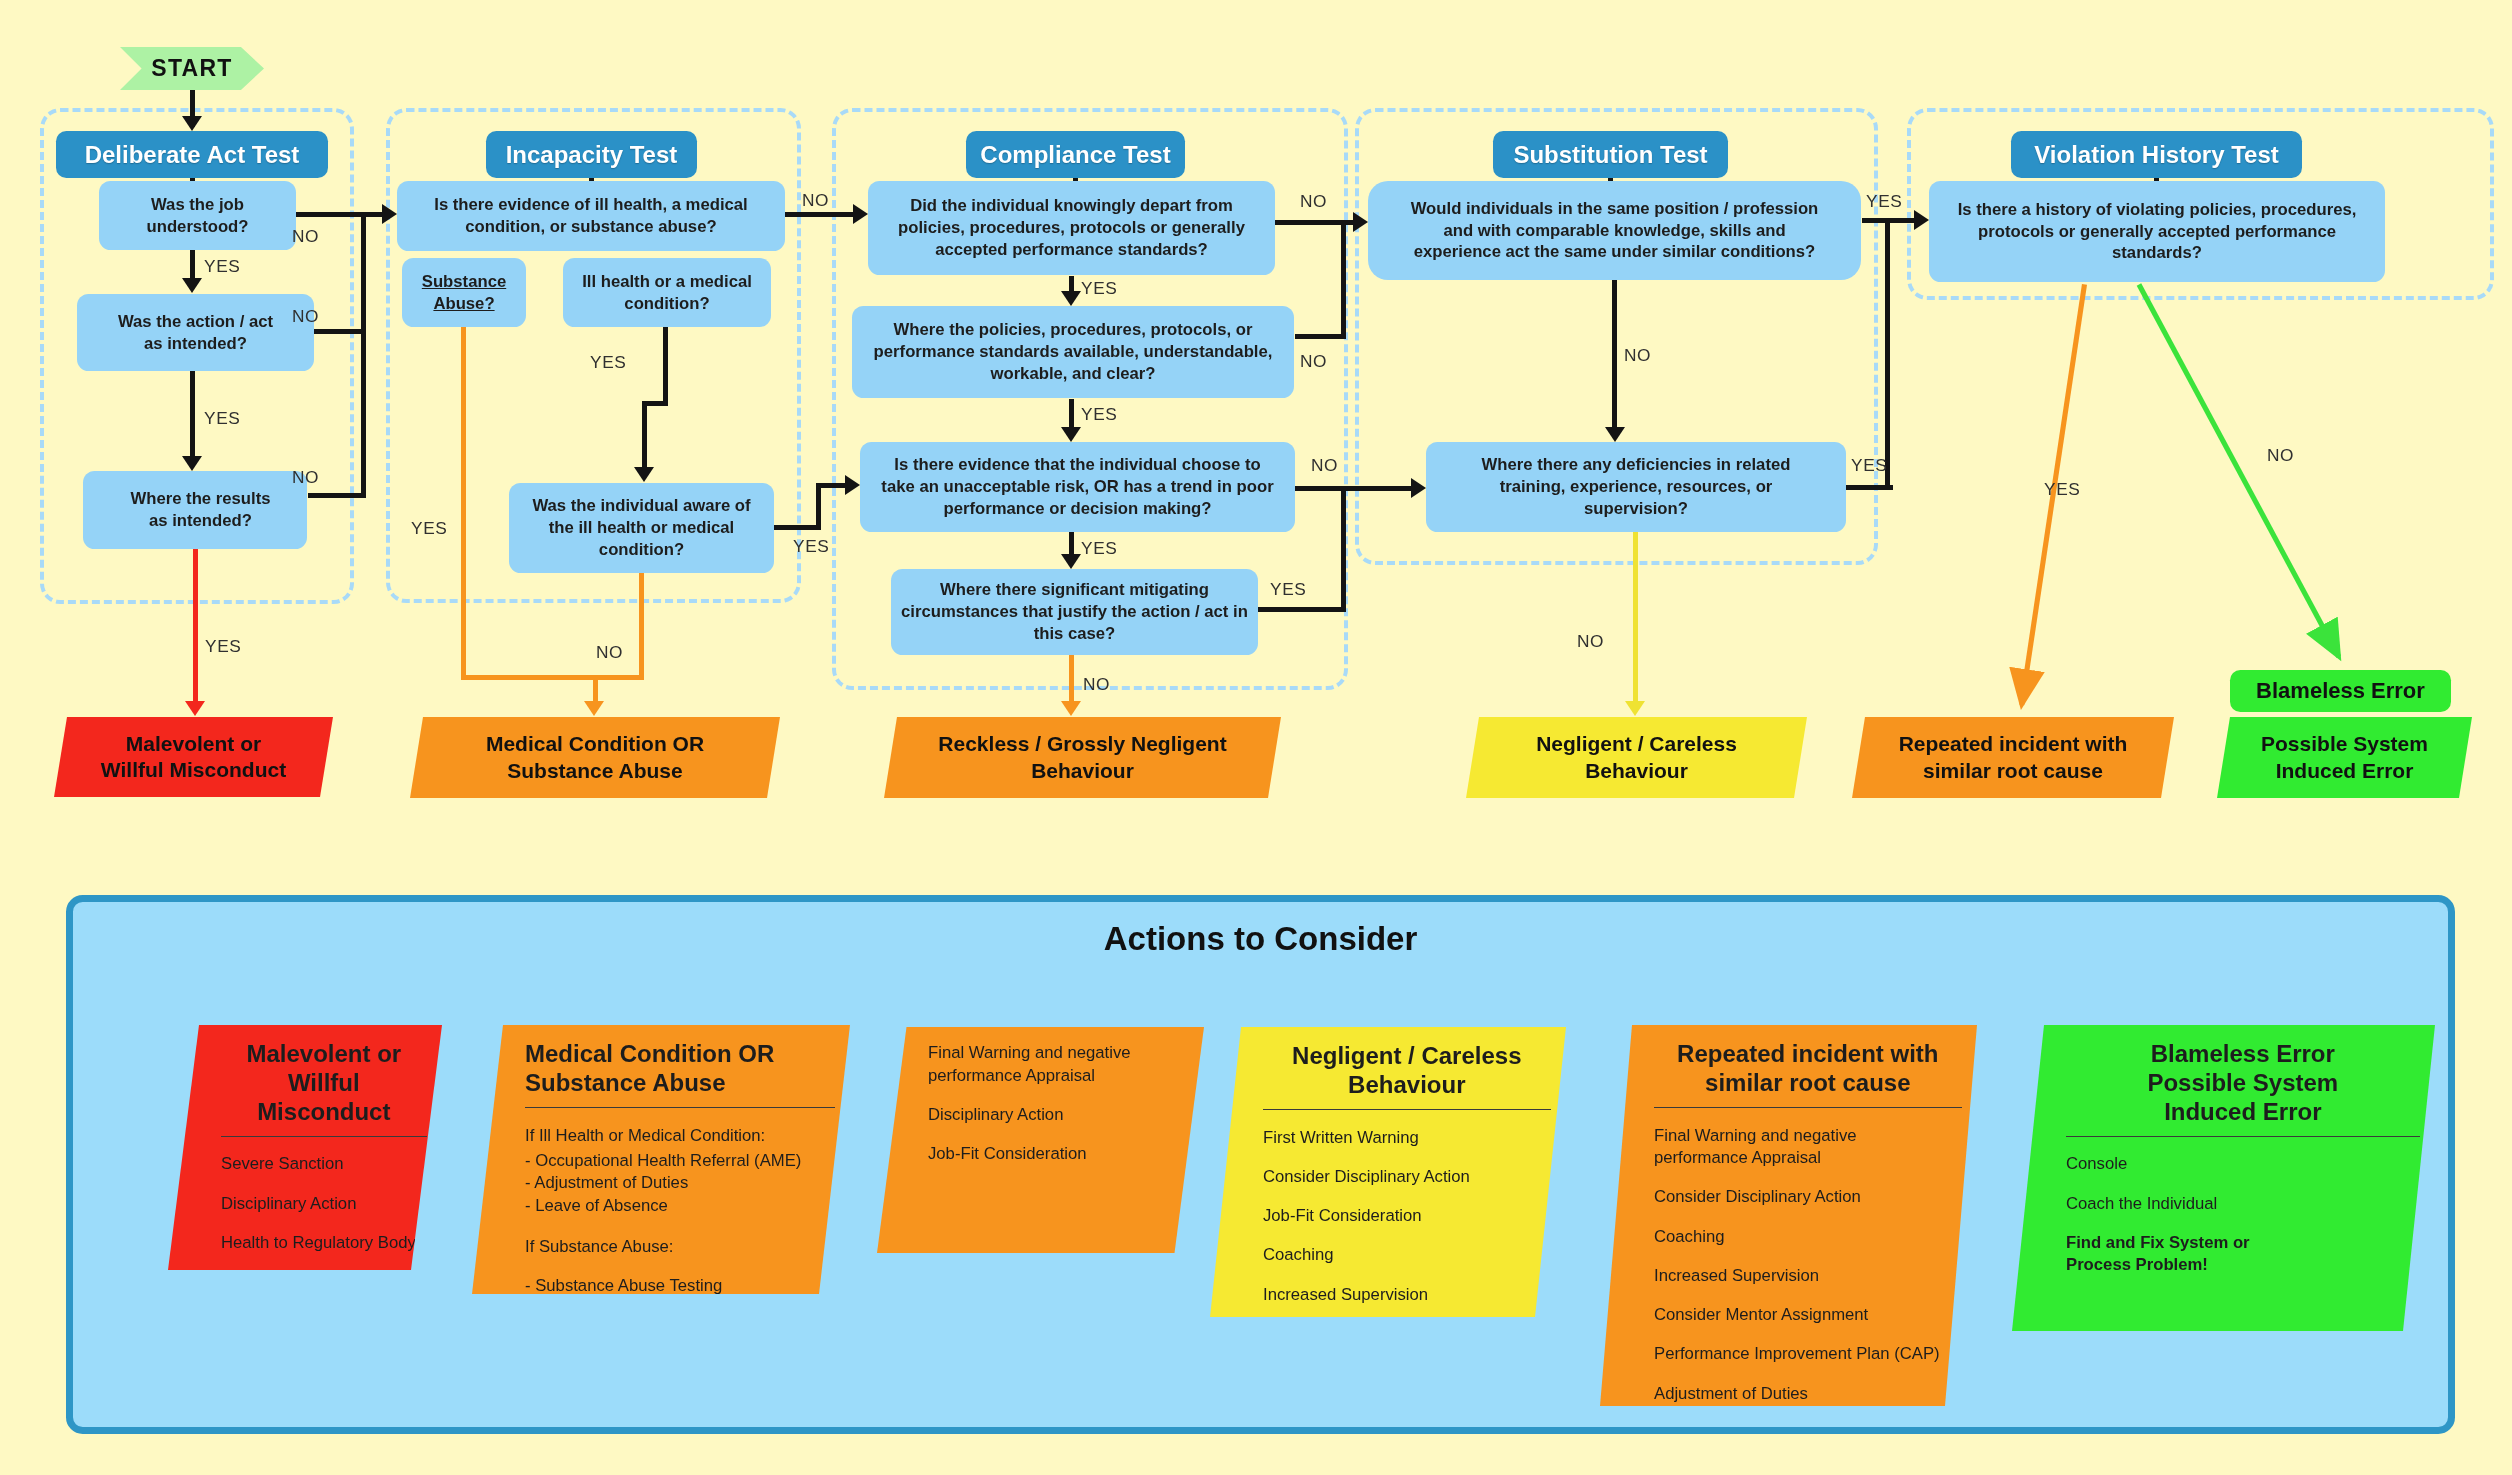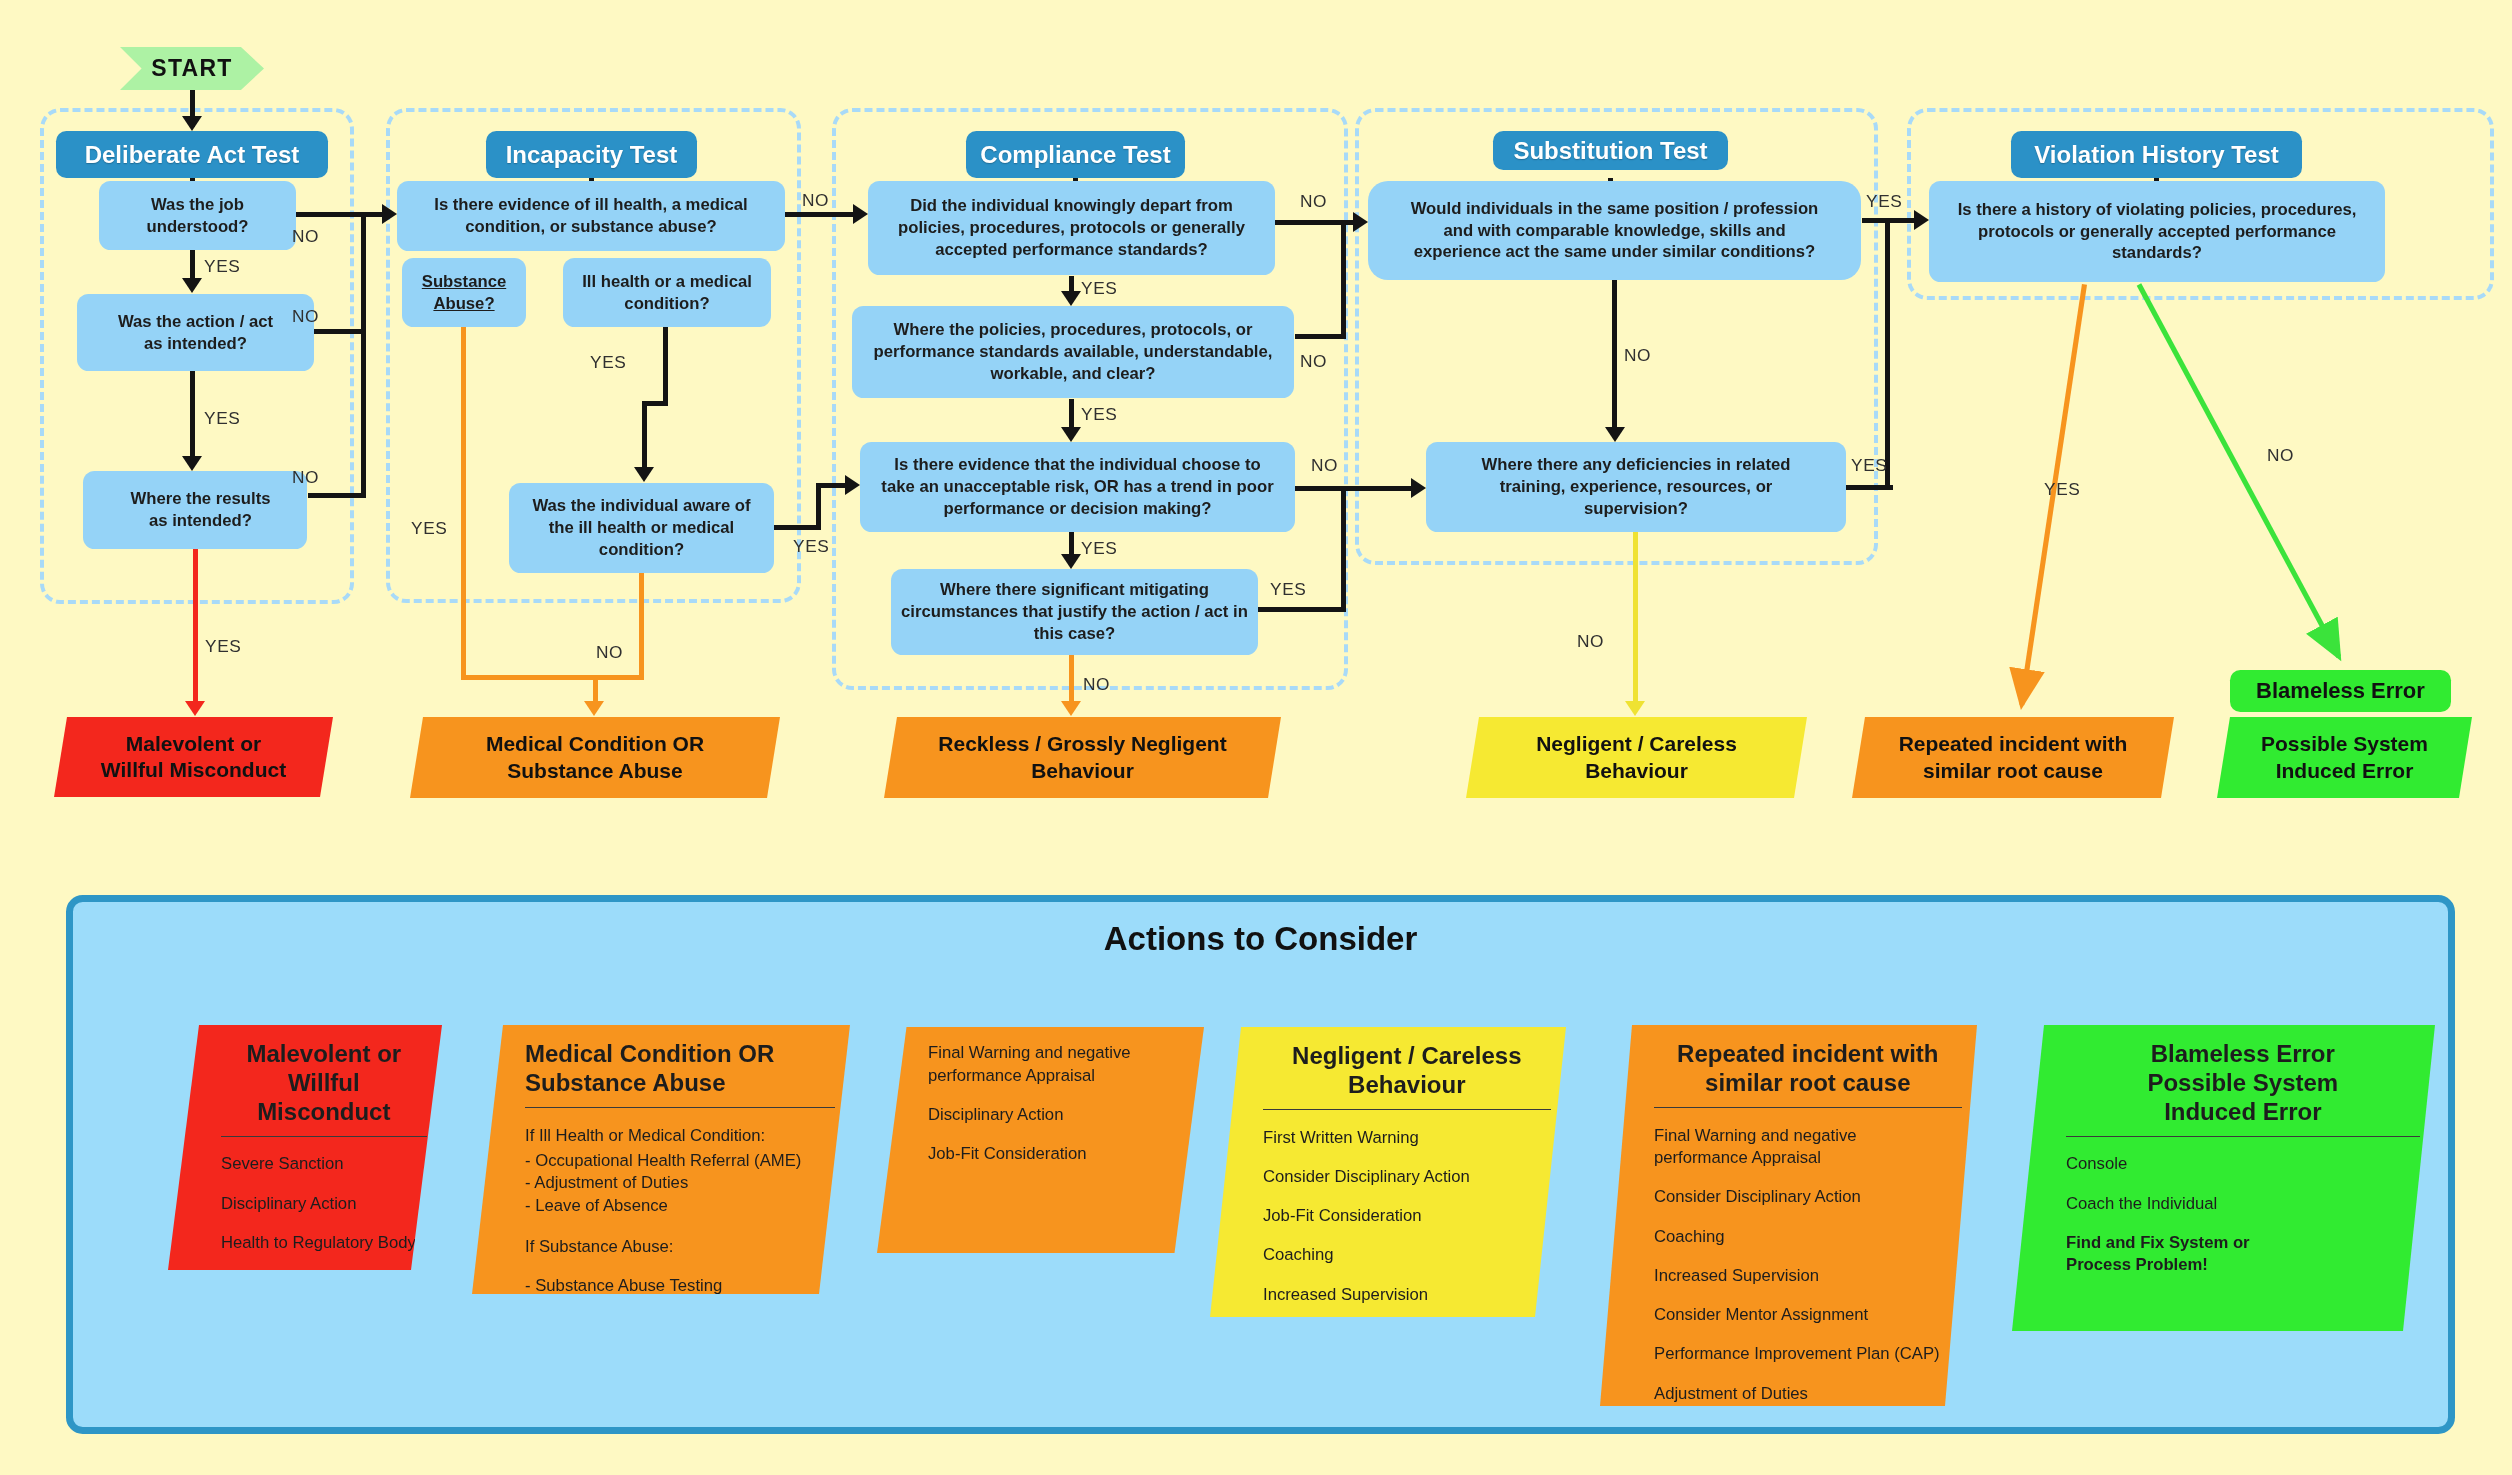--- a/index.html
+++ b/index.html
@@ -107,21 +107,21 @@
       <div class="arr" style="left: 1353px; top: 212px; border-top: 10.3px solid transparent; border-bottom: 10.3px solid transparent; border-left: 15.4px solid rgb(20, 20, 20);"></div>
       <div class="arr" style="left: 1411px; top: 478px; border-top: 10.3px solid transparent; border-bottom: 10.3px solid transparent; border-left: 15.4px solid rgb(20, 20, 20);"></div>
       <div class="arr" style="left: 1061px; top: 701px; border-left: 10.3px solid transparent; border-right: 10.3px solid transparent; border-top: 15.4px solid rgb(247, 148, 30);"></div>
       <div class="arr" style="left: 1605px; top: 427px; border-left: 10.3px solid transparent; border-right: 10.3px solid transparent; border-top: 15.4px solid rgb(20, 20, 20);"></div>
       <div class="arr" style="left: 1914px; top: 210px; border-top: 10.3px solid transparent; border-bottom: 10.3px solid transparent; border-left: 15.4px solid rgb(20, 20, 20);"></div>
       <div class="arr" style="left: 1625px; top: 701px; border-left: 10.3px solid transparent; border-right: 10.3px solid transparent; border-top: 15.4px solid rgb(239, 226, 50);"></div>
       <div class="start" style="left: 120px; top: 47px; width: 144px; height: 43px;">START</div>
       <div class="hdr" style="left: 56px; top: 131px; width: 272px; height: 47px;">Deliberate Act Test</div>
       <div class="hdr" style="left: 486px; top: 131px; width: 211px; height: 47px;">Incapacity Test</div>
       <div class="hdr" style="left: 966px; top: 131px; width: 219px; height: 47px;">Compliance Test</div>
-      <div class="hdr" style="left: 1493px; top: 131px; width: 235px; height: 39px;">Substitution Test</div>
+      <div class="hdr" style="left: 1493px; top: 131px; width: 235px; height: 47px;">Substitution Test</div>
       <div class="hdr" style="left: 2011px; top: 131px; width: 291px; height: 47px;">Violation History Test</div>
       <div class="qbox" style="left: 99px; top: 181px; width: 197px; height: 69px;">Was the job
 understood?</div>
       <div class="qbox" style="left: 77px; top: 294px; width: 237px; height: 77px;">Was the action / act
 as intended?</div>
       <div class="qbox" style="left: 83px; top: 471px; width: 224px; height: 78px; padding-left: 16px;">Where the results
 as intended?</div>
       <div class="qbox" style="left: 397px; top: 181px; width: 388px; height: 70px;">Is there evidence of ill health, a medical
 condition, or substance abuse?</div>
       <div class="qbox" style="left: 402px; top: 258px; width: 124px; height: 69px; text-decoration: underline;">Substance

